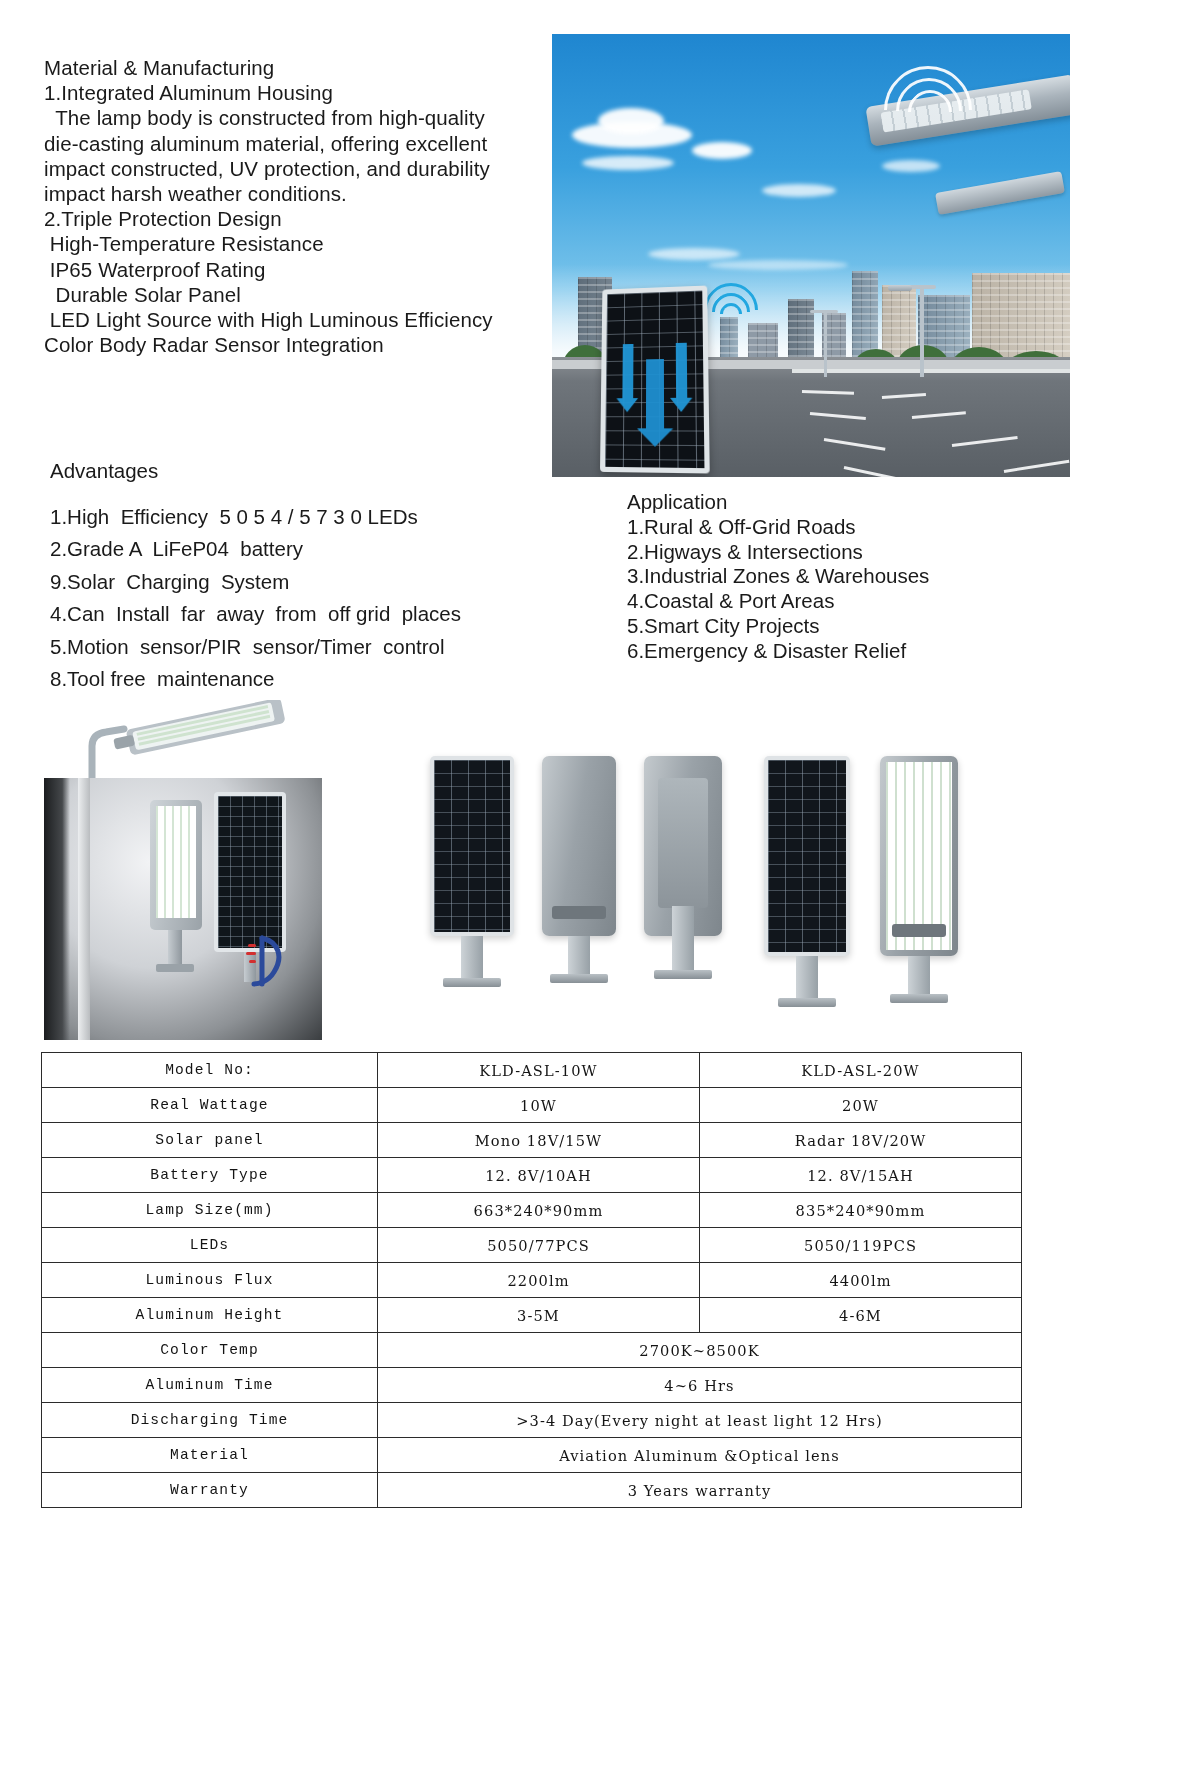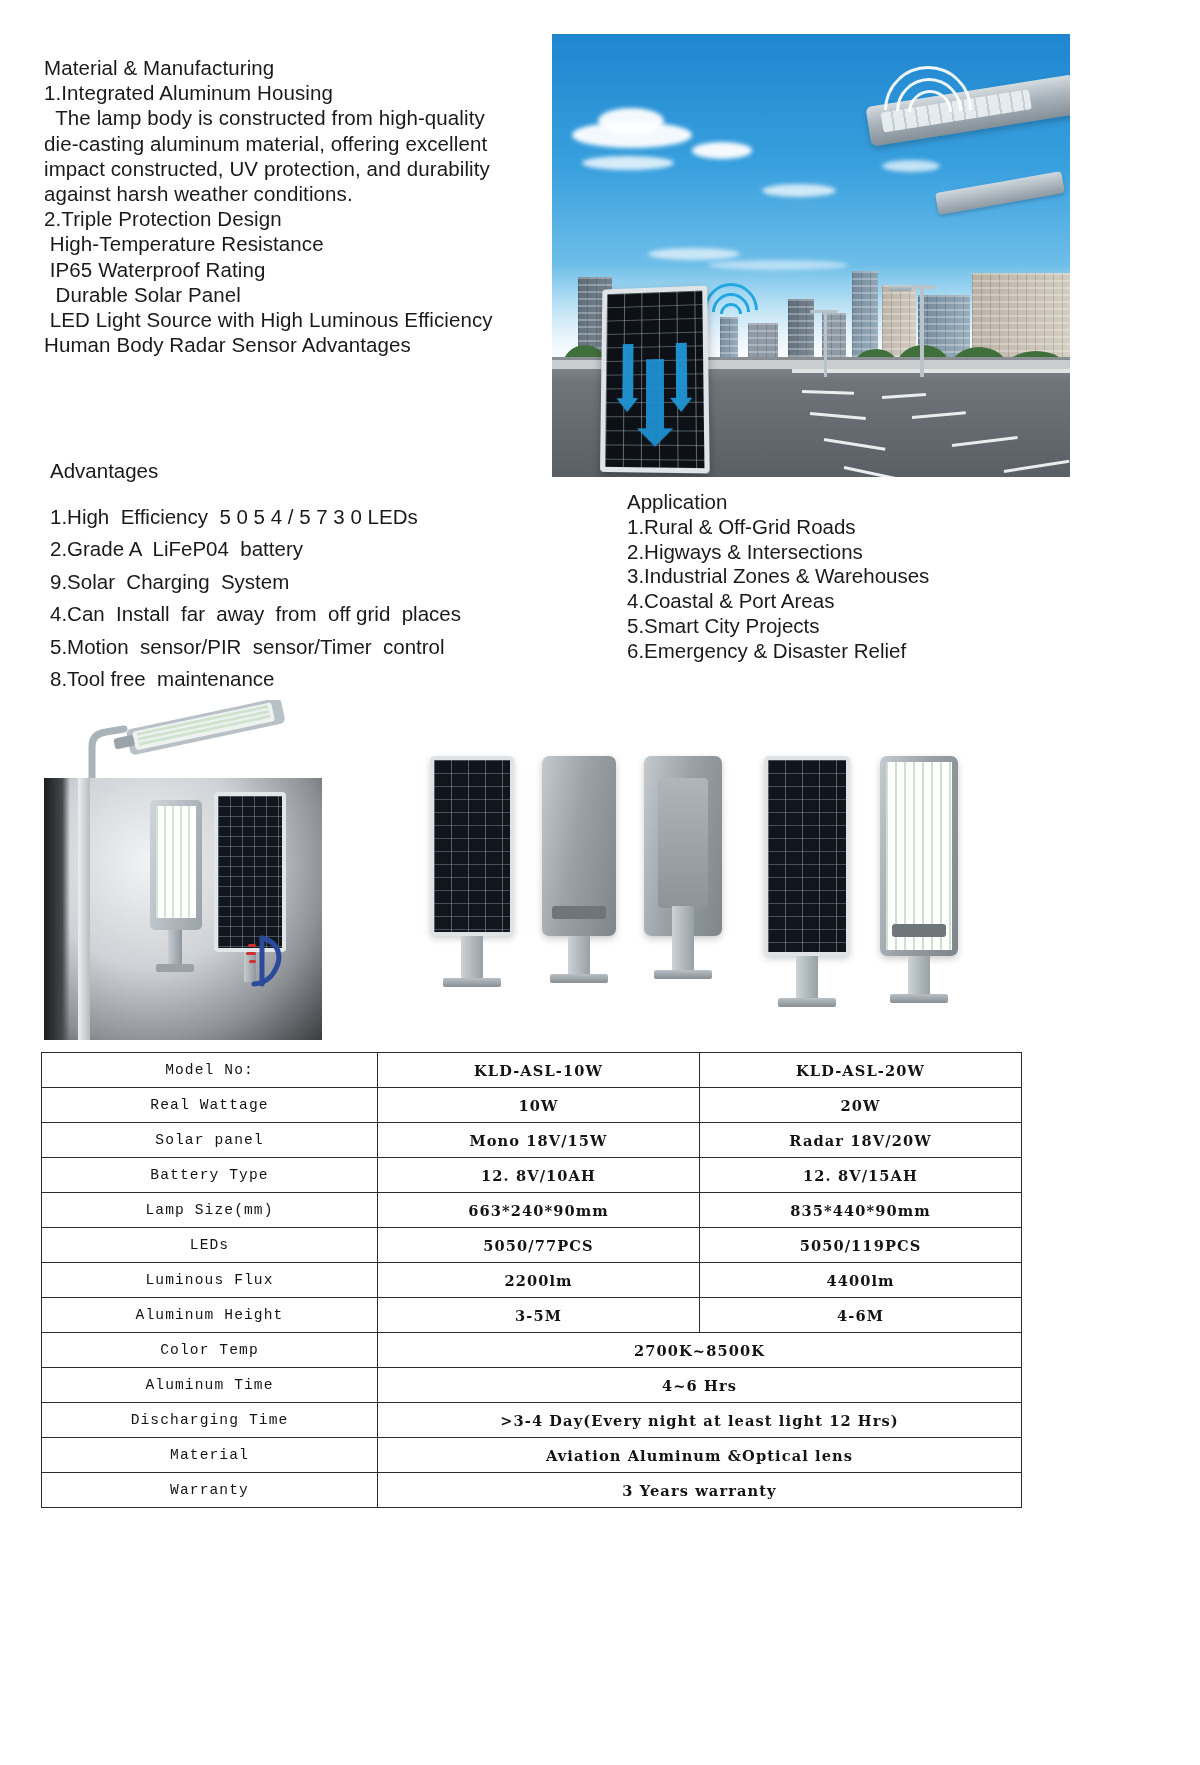--- a/index.html
+++ b/index.html
@@ -211,40 +211,40 @@
     height:35px;
     text-align:center;
     vertical-align:middle;
     font-size:14.6px;
     letter-spacing:1.1px;
     color:#141414;
     padding:2px 4px;
     white-space:nowrap;
   }
   table.spec td.lbl{ width:336px;font-family:Liberation Mono, monospace; }
-  table.spec td.v{ width:322px;font-weight:bold; }
+  table.spec td.v{ width:322px; }
 </style>
 </head>
 <body>
 
 <div class="page">
 
   <div class="mm-block">
     <div class="mm-line">Material &amp; Manufacturing</div>
     <div class="mm-line">1.Integrated Aluminum Housing</div>
     <div class="mm-line">  The lamp body is constructed from high-quality</div>
     <div class="mm-line">die-casting aluminum material, offering excellent</div>
     <div class="mm-line">impact constructed, UV protection, and durability</div>
-    <div class="mm-line">against harsh weather conditions.</div>
+    <div class="mm-line">impact harsh weather conditions.</div>
     <div class="mm-line">2.Triple Protection Design</div>
     <div class="mm-line"> High-Temperature Resistance</div>
     <div class="mm-line"> IP65 Waterproof Rating</div>
     <div class="mm-line">  Durable Solar Panel</div>
     <div class="mm-line"> LED Light Source with High Luminous Efficiency</div>
-    <div class="mm-line">Human Body Radar Sensor Advantages</div>
+    <div class="mm-line">Color Body Radar Sensor Integration</div>
   </div>
 
   <div class="adv-block">
     <div class="adv-title">Advantages</div>
     <div class="adv-list">
       <div class="adv-item">1.High  Efficiency  5 0 5 4 / 5 7 3 0 LEDs</div>
       <div class="adv-item">2.Grade A  LiFeP04  battery</div>
       <div class="adv-item">9.Solar  Charging  System</div>
       <div class="adv-item">4.Can  Install  far  away  from  off grid  places</div>
       <div class="adv-item">5.Motion  sensor/PIR  sensor/Timer  control</div>
@@ -459,21 +459,21 @@
             <td class="v">Radar  18V/20W</td>
           </tr>
         <tr>
             <td class="lbl">Battery Type</td>
             <td class="v">12. 8V/10AH</td>
             <td class="v">12. 8V/15AH</td>
           </tr>
         <tr>
             <td class="lbl">Lamp  Size(mm)</td>
             <td class="v">663*240*90mm</td>
-            <td class="v">835*440*90mm</td>
+            <td class="v">835*240*90mm</td>
           </tr>
         <tr>
             <td class="lbl">LEDs</td>
             <td class="v">5050/77PCS</td>
             <td class="v">5050/119PCS</td>
           </tr>
         <tr>
             <td class="lbl">Luminous Flux</td>
             <td class="v">2200lm</td>
             <td class="v">4400lm</td>

